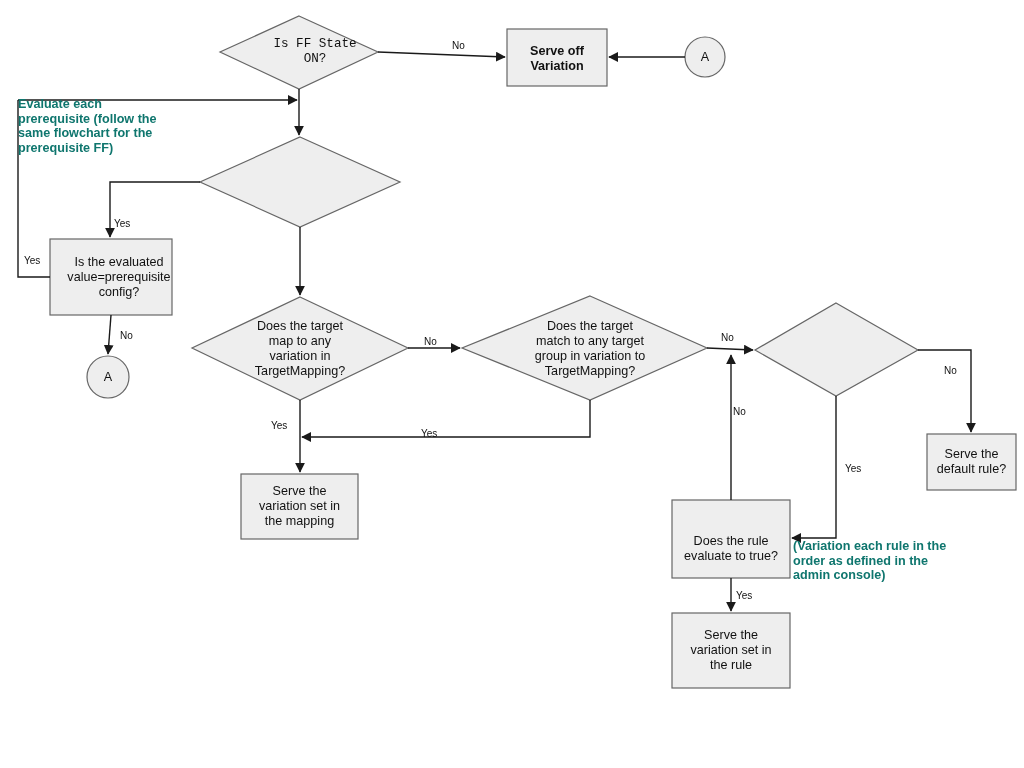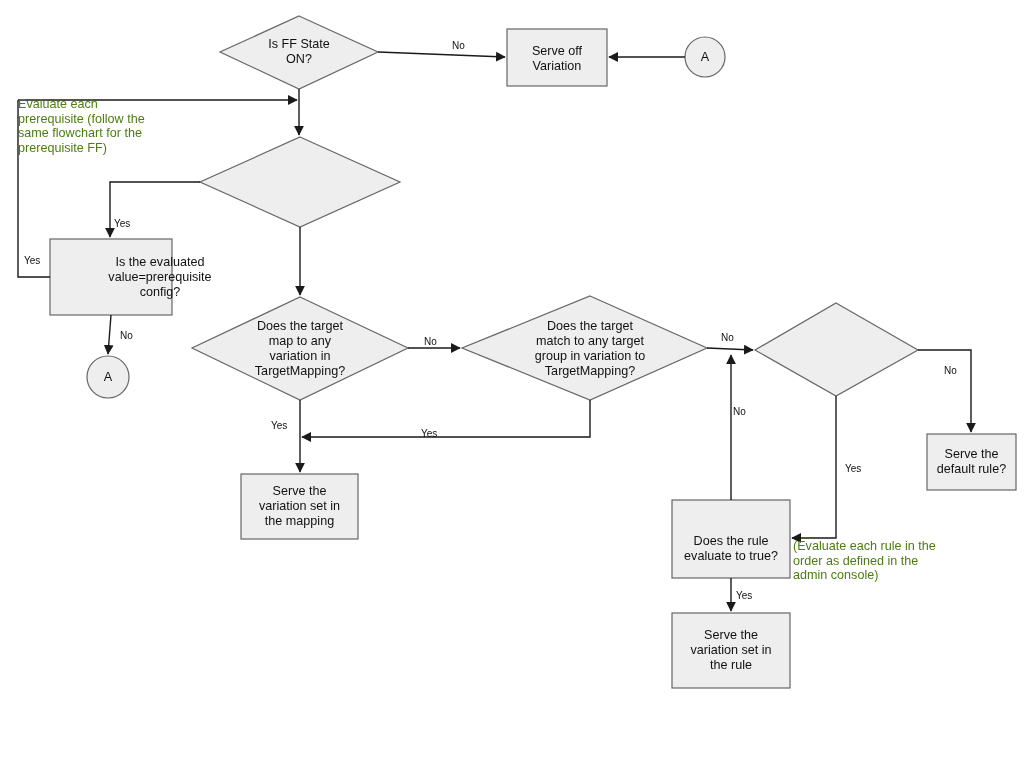--- a/index.html
+++ b/index.html
@@ -50,22 +50,23 @@
     position: absolute;
     font-size: 10px;
     line-height: 15px;
     color: #111111;
     white-space: pre;
   }
   .note-label {
     position: absolute;
     font-size: 12.6px;
     line-height: 14.6px;
-    color: #4d7c0f;
+    color: #0f766e;
     white-space: pre-line;
+    font-weight: bold;
   }
 </style>
 </head>
 <body>
 
 <div id="canvas">
 
   <svg id="flow-svg" viewBox="0 0 1024 768">
     <defs>
       <marker id="arrow" viewBox="0 0 10 10" refX="9.2" refY="5" markerWidth="7" markerHeight="7" orient="auto-start-reverse">
@@ -125,30 +126,30 @@
 
     <path class="conn" d="M 731 500 L 731 355" marker-end="url(#arrow)"></path>
 
     <path class="conn" d="M 836 396 L 836 538 L 792 538" marker-end="url(#arrow)"></path>
 
     <path class="conn" d="M 918 350 L 971 350 L 971 432" marker-end="url(#arrow)"></path>
 
     <path class="conn" d="M 731 578 L 731 611" marker-end="url(#arrow)"></path>
   </svg>
 
-  <div class="node-label" style="left:232px; top:22px; width:134px; height:60px;">Is FF State
+  <div class="node-label" style="left:248px; top:22px; width:134px; height:60px;font-family:Liberation Mono, monospace;">Is FF State
 ON?</div>
 
-  <div class="node-label" style="left:507px; top:29px; width:100px; height:60px;">Serve off
+  <div class="node-label" style="left:507px; top:29px; width:100px; height:60px;font-weight:bold;">Serve off
 Variation</div>
 
   <div class="node-label" style="left:685px; top:37px; width:40px; height:40px;">A</div>
 
 
-  <div class="node-label" style="left:50px; top:239px; width:138px; height:76px;margin-left:41px;">Is the evaluated
+  <div class="node-label" style="left:50px; top:239px; width:138px; height:76px;">Is the evaluated
 value=prerequisite
 config?</div>
 
   <div class="node-label" style="left:88px; top:357px; width:40px; height:40px;">A</div>
 
   <div class="node-label" style="left:228px; top:318px; width:144px; height:62px;">Does the target
 map to any
 variation in
 TargetMapping?</div>
 
@@ -194,17 +195,17 @@
 
   <div class="edge-label" style="left:944px; top:363px;">No</div>
 
   <div class="edge-label" style="left:736px; top:588px;">Yes</div>
 
   <div class="note-label" style="left:18px; top:97px; width:200px;">Evaluate each
 prerequisite (follow the
 same flowchart for the
 prerequisite FF)</div>
 
-  <div class="note-label" style="left:793px; top:539px; width:160px;">(Evaluate each rule in the
+  <div class="note-label" style="left:793px; top:539px; width:160px;">(Variation each rule in the
 order as defined in the
 admin console)</div>
 
 </div>
 
 </body></html>

